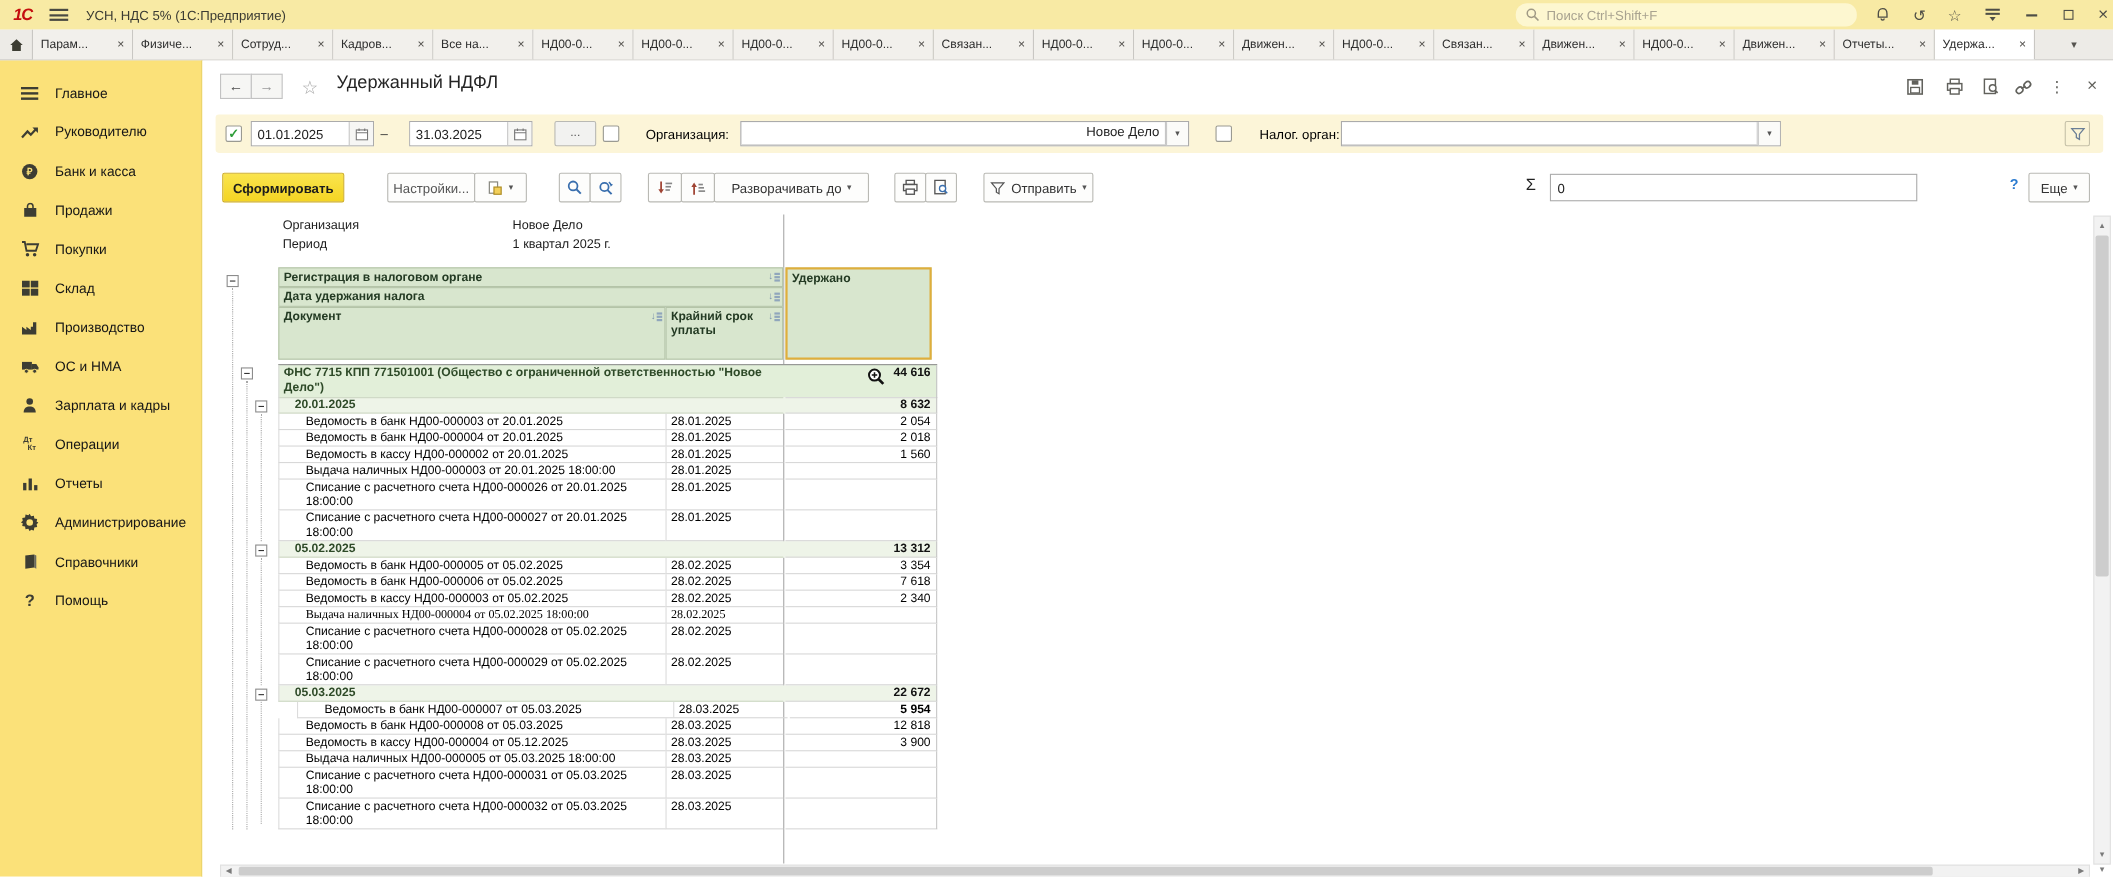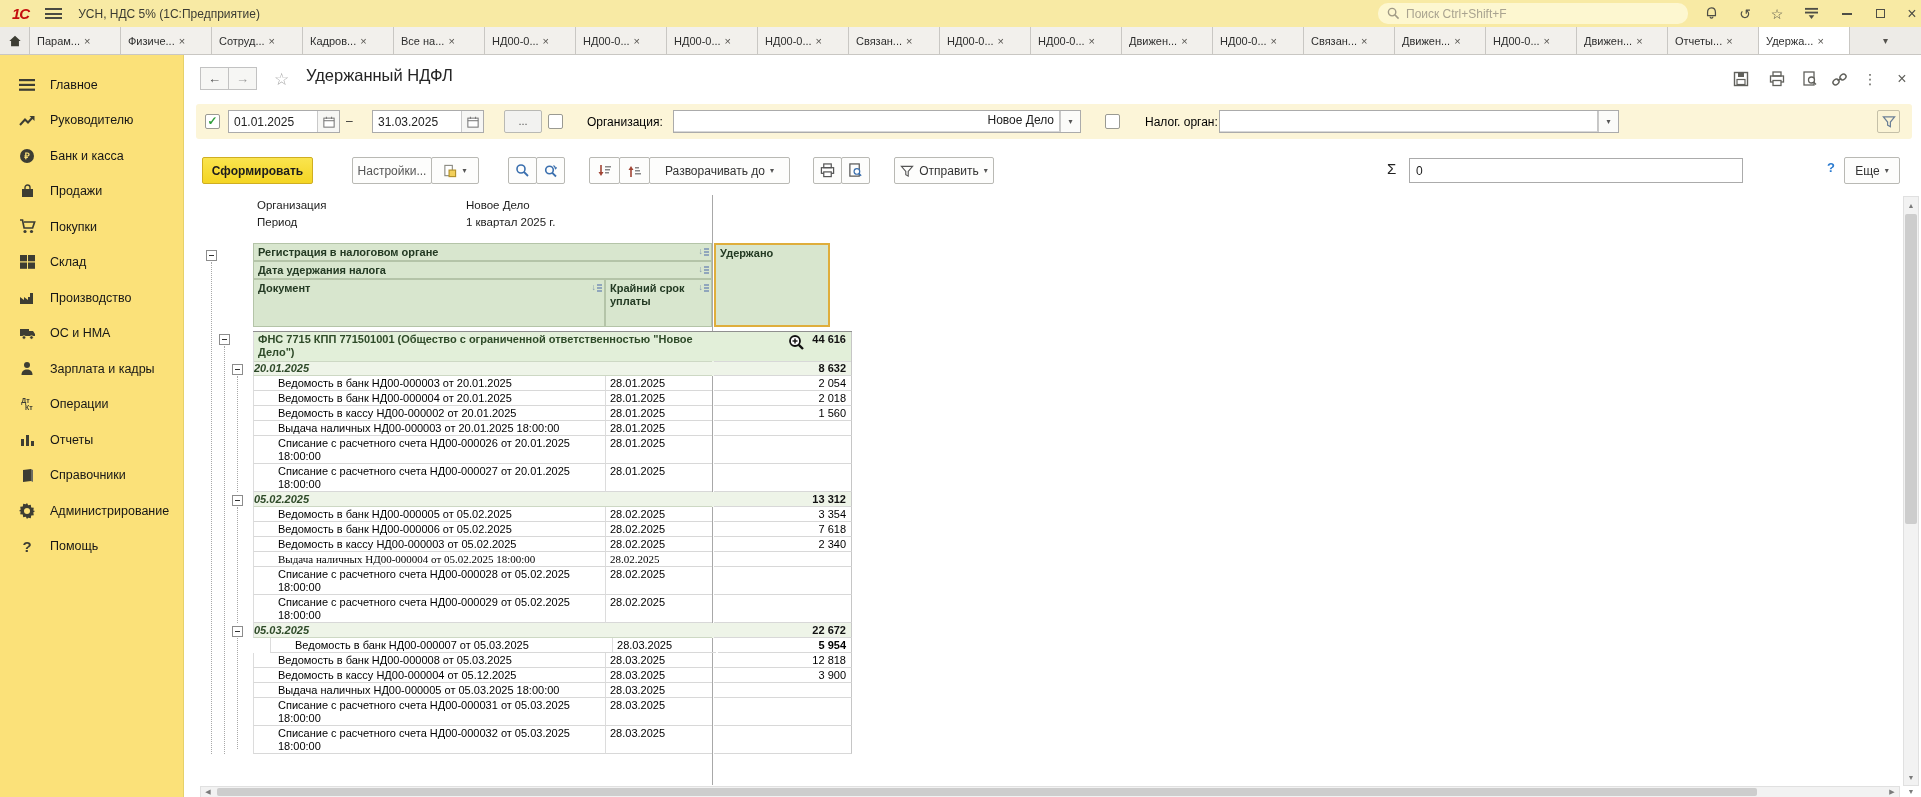--- a/index.html
+++ b/index.html
@@ -23,21 +23,21 @@
            color:#4e4e46; font-size:14px; }
   .min-glyph { width:10px; height:2px; background:#4e4e46; }
   .restore-glyph { width:9px; height:9px; border:1.5px solid #4e4e46; position:relative; background:var(--titlebar); }
   .restore-glyph:before { content:""; position:absolute; left:2px; top:-4px; width:9px; height:9px; border:1.5px solid #4e4e46; z-index:-1; }
 
   
   .tabbar { position:absolute; left:0; top:27px; width:1921px; height:28px; background:#edebe7;
             border-bottom:1px solid #c9c7c3; display:flex; }
   .hometab { width:30px; display:flex; align-items:center; justify-content:center; border-right:1px solid #c9c7c3; }
   .tab { width:91px; border-right:1px solid #c9c7c3; background:#f2f0ec; display:flex; align-items:center;
-         justify-content:flex-start; padding:0 7px; font-size:11px; color:#2e2e2e; }
+         justify-content:space-between; padding:0 7px; font-size:11px; color:#2e2e2e; }
   .tab.active { background:#ffffff; }
   .tab .tx { color:#55534f; font-size:11px; margin-left:4px; }
   .tab .tl { white-space:nowrap; overflow:hidden; }
   .taboverflow { flex:1; display:flex; align-items:center; justify-content:center; color:#55534f; font-size:10px; }
 
   
   .sidebar { position:absolute; left:0; top:55px; width:184px; height:742px; background:var(--sidebar);
              border-right:1px solid #e6d169; padding-top:12px; }
   .snav { height:35.5px; display:flex; align-items:center; gap:14px; padding-left:18px; font-size:12.5px; color:#161616; cursor:default; }
   .sicon { width:18px; height:18px; display:flex; align-items:center; justify-content:center; color:#3d3d33;
@@ -85,36 +85,36 @@
   .vline { position:absolute; left:512px; top:0; width:1px; height:590px; background:#a8a8a8; }
   .exp { position:absolute; width:11px; height:11px; background:#fff; border:1px solid #8c8c8c; }
   .exp:after { content:""; position:absolute; left:2px; right:2px; top:4px; height:1px; background:#333; }
   .dot { position:absolute; width:1px; border-left:1px dotted #a8a8a8; }
   .tbl { position:absolute; left:53px; top:0; width:601px; }
   .inforow { position:absolute; font-size:11.5px; color:#1d1d1d; }
   .hcell { position:absolute; background:var(--header-green); border:1px solid #b4c4a8; font-weight:bold;
            color:#233a23; padding:2px 16px 2px 4px; line-height:13px; }
   .sort { position:absolute; right:2px; top:3px; color:#7d94ad; font-size:9px; line-height:9px; display:flex; gap:1px; }
   .sbars { display:inline-block; width:5px; height:1.5px; background:#90a6bc; box-shadow:0 3px 0 #90a6bc,0 6px 0 #90a6bc; margin-top:1px; }
-  .valhdr { position:absolute; left:461px; top:48px; width:116px; height:84px; background:var(--header-green);
+  .valhdr { position:absolute; left:461px; top:48px; width:133px; height:84px; background:var(--header-green);
             border:2px solid var(--selection); font-weight:bold; color:#233a23; padding:2px 4px; }
   .rows { position:absolute; left:0; top:136px; width:599px; }
   .rrow { display:flex; width:599px; }
   .cell { border-bottom:1px solid #d8d8d8; padding:1px 4px; line-height:13px; overflow:hidden; }
   .cdoc { width:352px; border-left:1px solid #dcdcdc; padding-left:24px; white-space:nowrap; }
   .cdoc.wrap { white-space:normal; }
   .cdl { width:107px; border-left:1px solid #dcdcdc; }
   .cgap { width:2px; }
   .cval { width:138px; border-bottom:1px solid #d8d8d8; border-right:1px solid #c6c6c6; padding:1px 5px; text-align:right; line-height:13px; }
   .cspan { width:459px; border-left:1px solid #dcdcdc; border-bottom:1px solid #cdd8c4; padding:1px 4px; line-height:13px; }
   .r-org { background:var(--group-green); border-top:1px solid #8f8f8f; }
   .r-org .cspan, .r-org .cval { font-weight:bold; color:var(--group-text); }
   .r-org .cval { color:#111; }
   .r-date { background:var(--subgroup-green); }
-  .r-date .cspan { font-weight:bold; color:var(--group-text); padding-left:0;font-style:italic; }
+  .r-date .cspan { font-weight:bold; color:var(--group-text); padding-left:14px; }
   .r-date .cval { font-weight:bold; color:#111; }
   .cursorico { position:absolute; left:588px; top:139px; }
 
   
   .vscroll { position:absolute; left:1719px; top:141px; width:16px; height:590px; background:#f2f2f2; border:1px solid #e0e0e0; }
   .vthumb { position:absolute; left:1px; top:17px; width:12px; height:310px; background:#cdcdcd; border-radius:2px; }
   .sarrow { position:absolute; width:14px; height:16px; color:#7a7a7a; font-size:7px; display:flex; align-items:center; justify-content:center; }
   .hscroll { position:absolute; left:16px; top:731px; width:1700px; height:12px; background:#f2f2f2; border:1px solid #e0e0e0; }
   .hthumb { position:absolute; left:16px; top:1px; width:1540px; height:8px; background:#cdcdcd; border-radius:2px; }
   .corner { position:absolute; left:1719px; top:731px; width:16px; height:12px; color:#7a7a7a; font-size:7px; text-align:center; line-height:12px; }
@@ -345,35 +345,35 @@
         <svg width="15" height="13" viewBox="0 0 15 13">
           <rect x="1" y="6" width="3" height="7" fill="#3d3d33"></rect>
           <rect x="6" y="2" width="3" height="11" fill="#3d3d33"></rect>
           <rect x="11" y="8" width="3" height="5" fill="#3d3d33"></rect>
         </svg>
       </span>
       <span>Отчеты</span>
     </div>
     <div class="snav">
       <span class="sicon">
+        <svg width="16" height="16" viewBox="0 0 16 16">
+          <path d="M8 0l1.2 2.3 2.6-.5.4 2.6 2.6.4-.5 2.6L16 8l-1.7 1.6.5 2.6-2.6.4-.4 2.6-2.6-.5L8 16l-1.2-2.3-2.6.5-.4-2.6-2.6-.4.5-2.6L0 8l1.7-1.6-.5-2.6 2.6-.4.4-2.6 2.6.5z" fill="#3d3d33"></path>
+          <circle cx="8" cy="8" r="3" fill="#fbe179"></circle>
+        </svg>
+      </span>
+      <span>Администрирование</span>
+    </div>
+    <div class="snav">
+      <span class="sicon">
         <svg width="15" height="15" viewBox="0 0 15 15">
           <path d="M3 2l8-1v12l-8 1z" fill="#3d3d33"></path>
           <path d="M11 1l2 1v12l-2-1z" fill="#6b6b60"></path>
         </svg>
       </span>
       <span>Справочники</span>
-    </div>
-    <div class="snav">
-      <span class="sicon">
-        <svg width="16" height="16" viewBox="0 0 16 16">
-          <path d="M8 0l1.2 2.3 2.6-.5.4 2.6 2.6.4-.5 2.6L16 8l-1.7 1.6.5 2.6-2.6.4-.4 2.6-2.6-.5L8 16l-1.2-2.3-2.6.5-.4-2.6-2.6-.4.5-2.6L0 8l1.7-1.6-.5-2.6 2.6-.4.4-2.6 2.6.5z" fill="#3d3d33"></path>
-          <circle cx="8" cy="8" r="3" fill="#fbe179"></circle>
-        </svg>
-      </span>
-      <span>Администрирование</span>
     </div>
     <div class="snav">
       <span class="sicon">
         <span style="font-size:15px;font-weight:bold;color:#3d3d33">?</span>
       </span>
       <span>Помощь</span>
     </div>
   </div>
 
 <div class="main">

